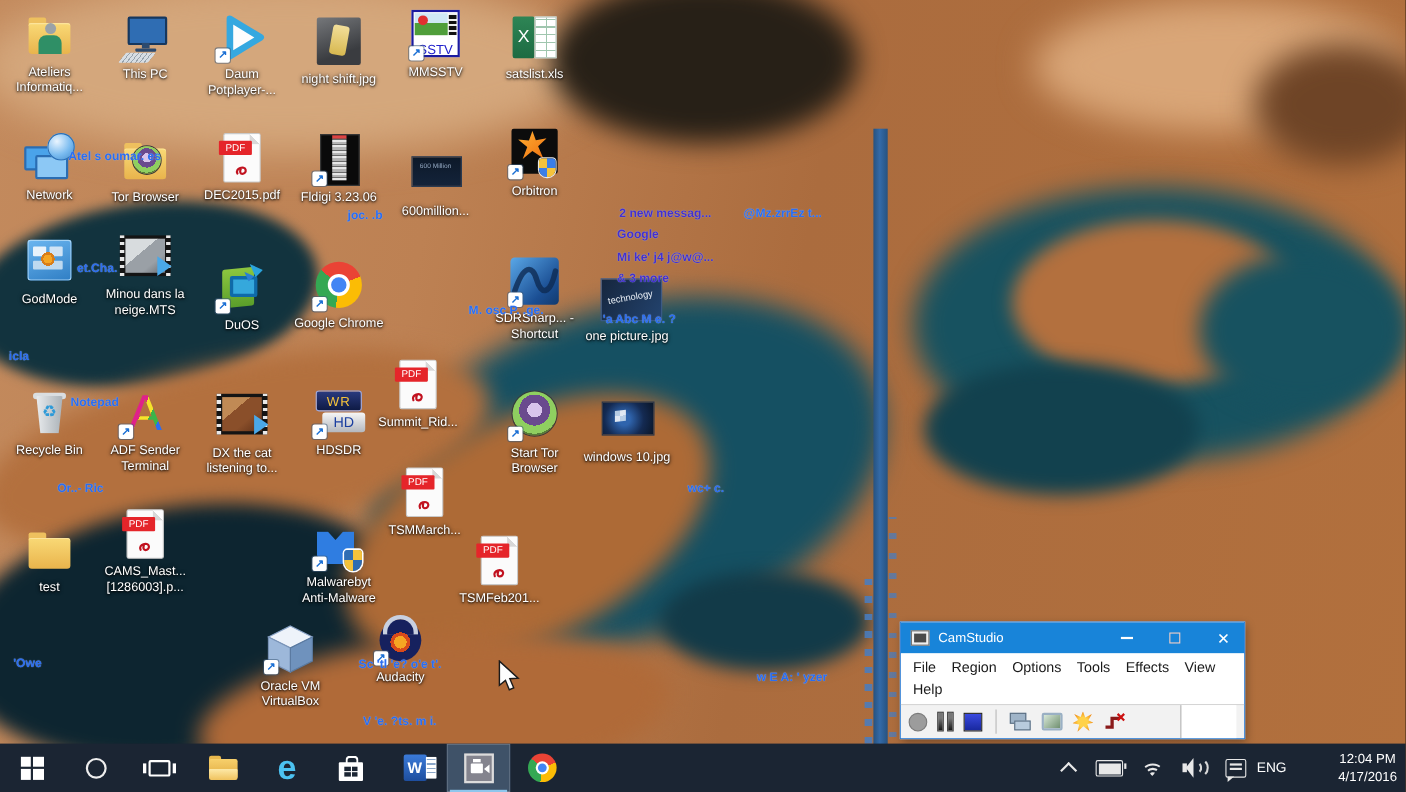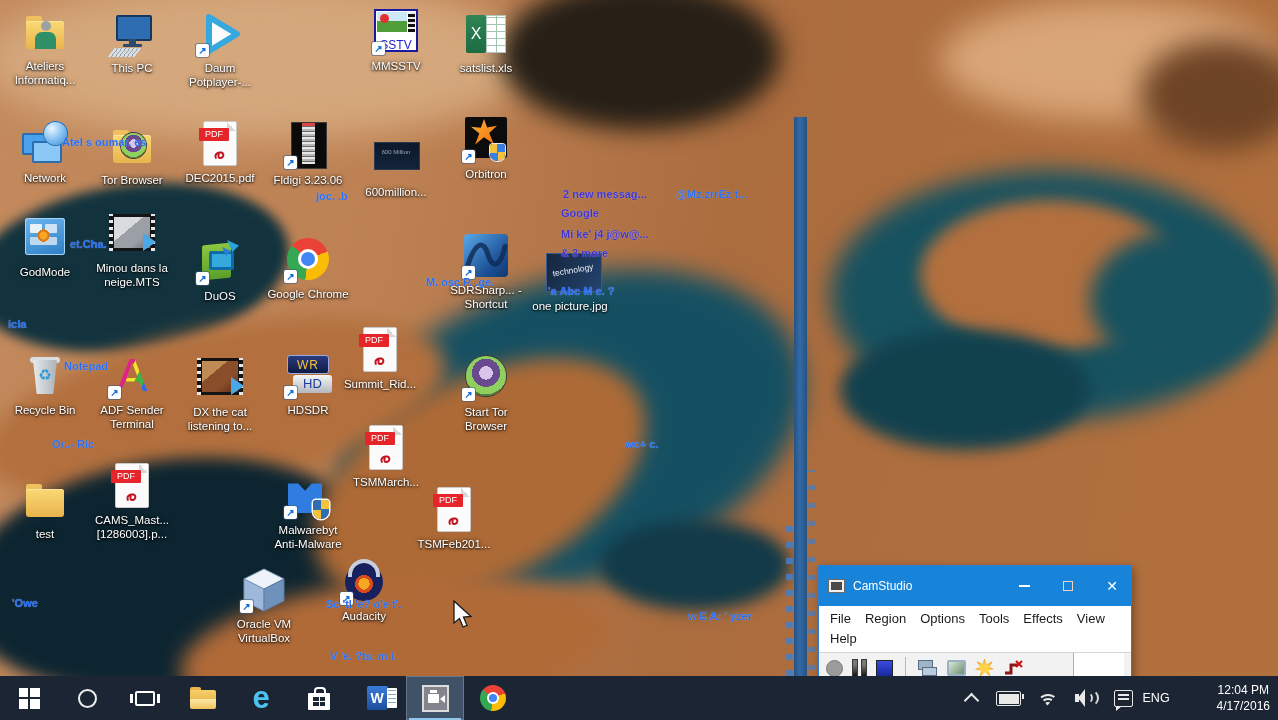--- a/index.html
+++ b/index.html
@@ -141,21 +141,21 @@
   
   #stripe{position:absolute;left:794px;top:117px;width:13px;height:560px;
       background:linear-gradient(90deg,#27527f,#336aa8 45%,#27527f);}
   #stripe-dashes-l{position:absolute;left:786px;top:520px;width:7px;height:156px;
       background:repeating-linear-gradient(0deg,rgba(70,125,195,.85) 0 6px,rgba(0,0,0,0) 6px 16px);}
   #stripe-dashes-r{position:absolute;left:808px;top:470px;width:7px;height:200px;
       background:repeating-linear-gradient(0deg,rgba(70,125,195,.7) 0 5px,rgba(0,0,0,0) 5px 18px);}
 
   
   #camstudio{position:absolute;left:818px;top:565px;width:314px;background:#fff;border:1px solid #2b7cd4;box-sizing:border-box;box-shadow:2px 3px 8px rgba(0,0,0,.35);}
-  .cs-titlebar{height:40px;background:#1884d9;display:flex;align-items:center;padding:0 9px;gap:8px;color:#fff;font-size:12px;}
+  .cs-titlebar{height:28px;background:#1884d9;display:flex;align-items:center;padding:0 9px;gap:8px;color:#fff;font-size:12px;}
   .cs-wicon{width:17px;height:14px;background:#f0f0f0;border:1px solid #6a6a6a;position:relative;box-sizing:border-box;}
   .cs-wicon i{position:absolute;left:2px;top:2px;right:2px;bottom:2px;background:#4a4a4a;}
   .cs-title{flex:none;}
   .cs-controls{margin-left:auto;display:flex;align-items:center;gap:33px;padding-right:4px;}
   .cs-min{width:11px;height:1.6px;background:#fff;}
   .cs-max{width:10px;height:10px;border:1.4px solid #f3cfc6;box-sizing:border-box;}
   .cs-close{color:#fff;font-size:14px;line-height:14px;}
   .cs-menubar{display:flex;flex-wrap:wrap;column-gap:14px;row-gap:5px;padding:5px 11px 6px;font-size:13px;color:#1a1a1a;background:#fff;}
   .cs-menu-item{cursor:default;}
   .cs-toolbar{height:30px;background:#f2f2f2;border-top:1px solid #d5d5d5;display:flex;align-items:center;padding:0 7px;gap:9px;}
@@ -271,20 +271,27 @@
       </div>
       <div class="dicon" style="left: 178px; top: 10px;">
         <div class="ic k-potplayer">
           <svg viewBox="0 0 48 48" style="position:absolute;left:0;top:0" width="48" height="48">
             <path d="M13 7 L41 24 L13 41 Z" fill="#fdfdfd" stroke="#35a8e0" stroke-width="6" stroke-linejoin="round"></path>
           </svg>
           <div class="sc">↗</div>
         </div>
         <div class="dlabel">Daum Potplayer-...</div>
       </div>
+      <div class="dicon" style="left: 266px; top: 14px;">
+        <div class="ic k-photo-phone">
+          <i class="ph-bg"></i>
+          <i class="ph-ph"></i>
+        </div>
+        <div class="dlabel">night shift.jpg</div>
+      </div>
       <div class="dicon" style="left: 354px; top: 8px;">
         <div class="ic k-mmsstv">
           <i class="mm-bg"></i>
           <i class="mm-img"></i>
           <i class="mm-sun"></i>
           <i class="mm-band"></i>
           <b class="mm-txt">SSTV</b>
           <div class="sc">↗</div>
         </div>
         <div class="dlabel">MMSSTV</div>
@@ -448,20 +455,27 @@
           </svg>
         </div>
         <div class="dlabel">Summit_Rid...</div>
       </div>
       <div class="dicon" style="left: 444px; top: 354px;">
         <div class="ic k-tor-onion">
           <i class="tg" style="left:4px;top:2px;width:40px;height:40px;"></i>
           <div class="sc">↗</div>
         </div>
         <div class="dlabel">Start Tor Browser</div>
+      </div>
+      <div class="dicon" style="left: 528px; top: 358px;">
+        <div class="ic k-win10-thumb">
+          <i class="wt"></i>
+          <i class="wt-l"></i>
+        </div>
+        <div class="dlabel">windows 10.jpg</div>
       </div>
       <div class="dicon" style="left: 3px; top: 476px;">
         <div class="ic k-folder">
           <i class="ft"></i>
           <i class="fb"></i>
         </div>
         <div class="dlabel">test</div>
       </div>
       <div class="dicon" style="left: 90px; top: 462px;">
         <div class="ic k-pdf">

